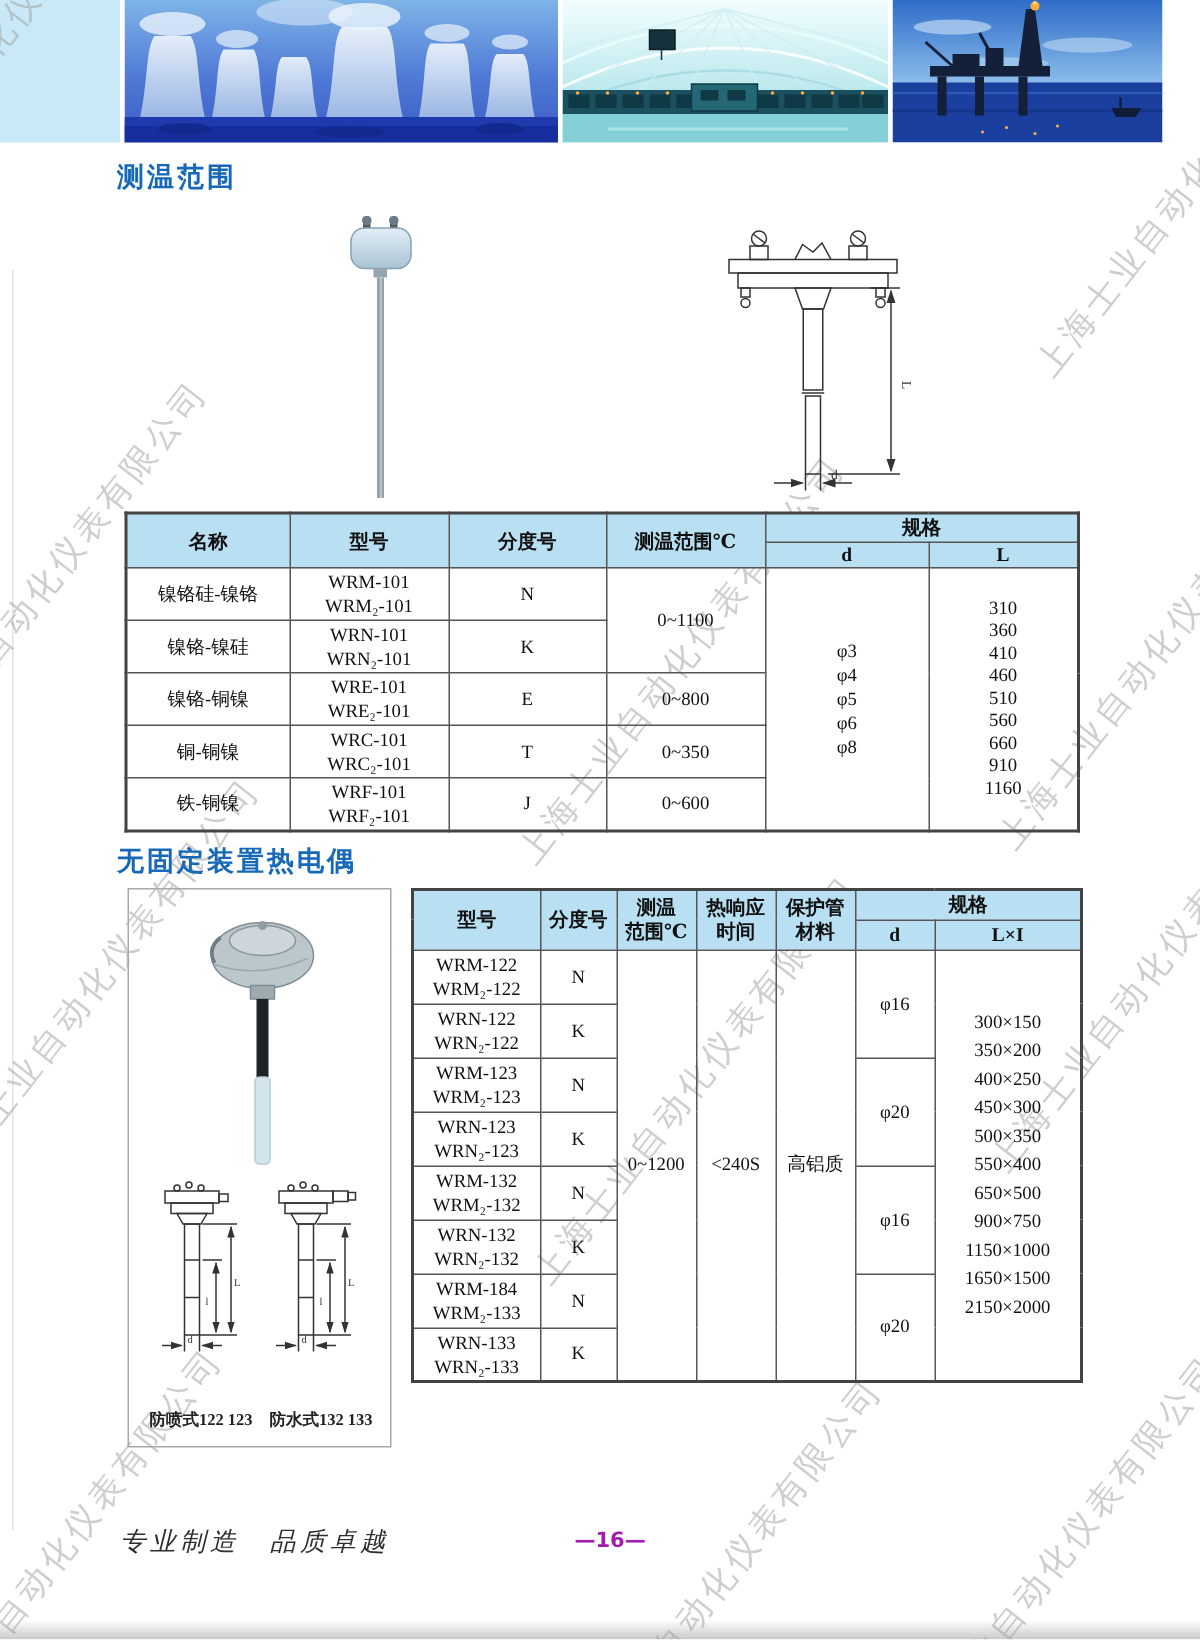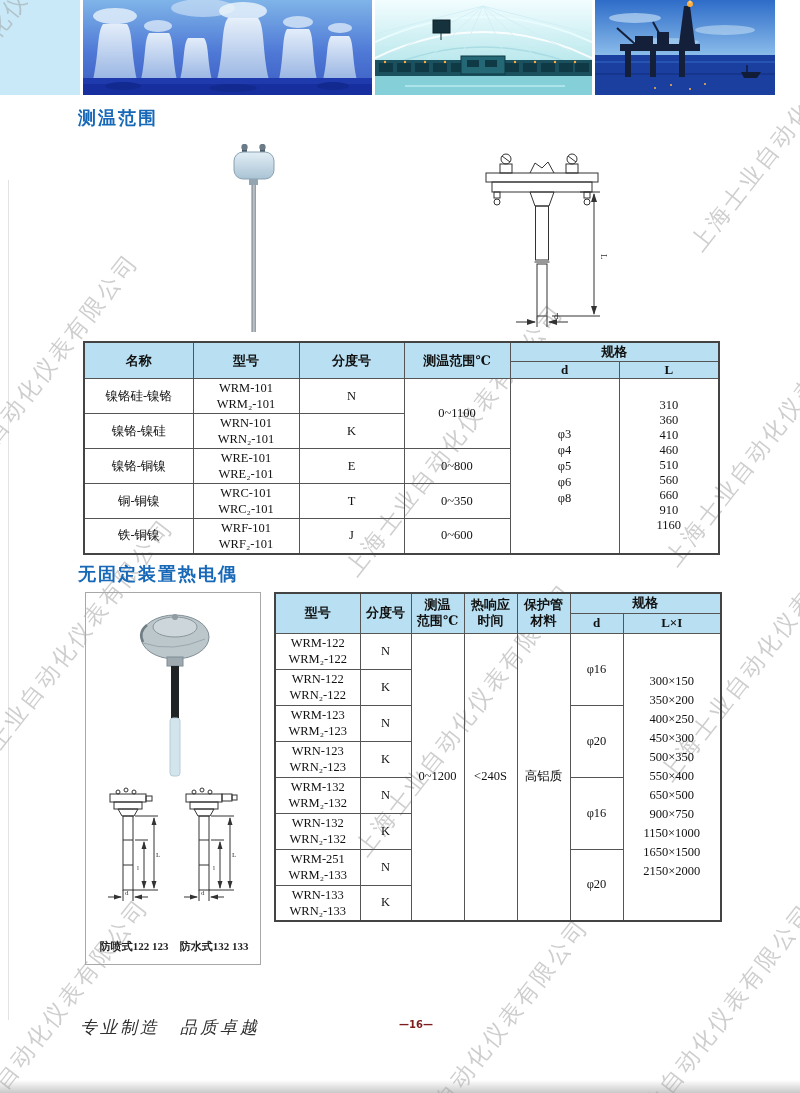--- a/index.html
+++ b/index.html
@@ -30,21 +30,21 @@
   .pre{white-space:pre-line;line-height:16px;margin-left:16px;}
   .lines div{line-height:16px;}
   .lh15 div{line-height:15px;}
   .lh16 div{line-height:16px;}
   .lh19 div{line-height:19px;}
   
   .notes{position:absolute;left:277px;top:936px;font-size:11.5px;line-height:17px;color:#222;z-index:2;}
   .slogan{position:absolute;left:80px;top:1016px;font-family:"Liberation Sans","DejaVu Sans",sans-serif;
           font-weight:normal;font-style:italic;font-size:17px;letter-spacing:3px;color:#2f2f2f;z-index:3;}
   .pagenum{position:absolute;left:383px;top:1019px;font-family:"DejaVu Sans","Liberation Sans",sans-serif;
-           font-weight:bold;font-size:10px;color:#7f1d1d;z-index:3;margin-left:16px;}
+           font-weight:bold;font-size:14px;color:#a21caf;z-index:3;}
   .bottom-band{position:absolute;left:0;top:1080px;width:800px;height:13px;
                background:linear-gradient(#ffffff,#c9c9c9);z-index:0;}
   .edge-line{position:absolute;left:8px;top:180px;width:1px;height:840px;background:#e3e3e3;z-index:0;}
 </style>
 </head>
 <body>
 
 <div class="page">
 
   <div class="wm" style="left:-180px;top:10px">上海士业自动化仪表有限公司</div>
@@ -489,21 +489,21 @@
       </tr>
       <tr style="height:36px">
         <td class="lines lh16">
             <div>WRN-132</div>
             <div>WRN₂-132</div>
           </td>
         <td>K</td>
       </tr>
       <tr style="height:36px">
         <td class="lines lh16">
-            <div>WRM-251</div>
+            <div>WRM-184</div>
             <div>WRM₂-133</div>
           </td>
         <td>N</td>
         <td rowspan="2">φ20</td>
       </tr>
       <tr style="height:36px">
         <td class="lines lh16">
             <div>WRN-133</div>
             <div>WRN₂-133</div>
           </td>

